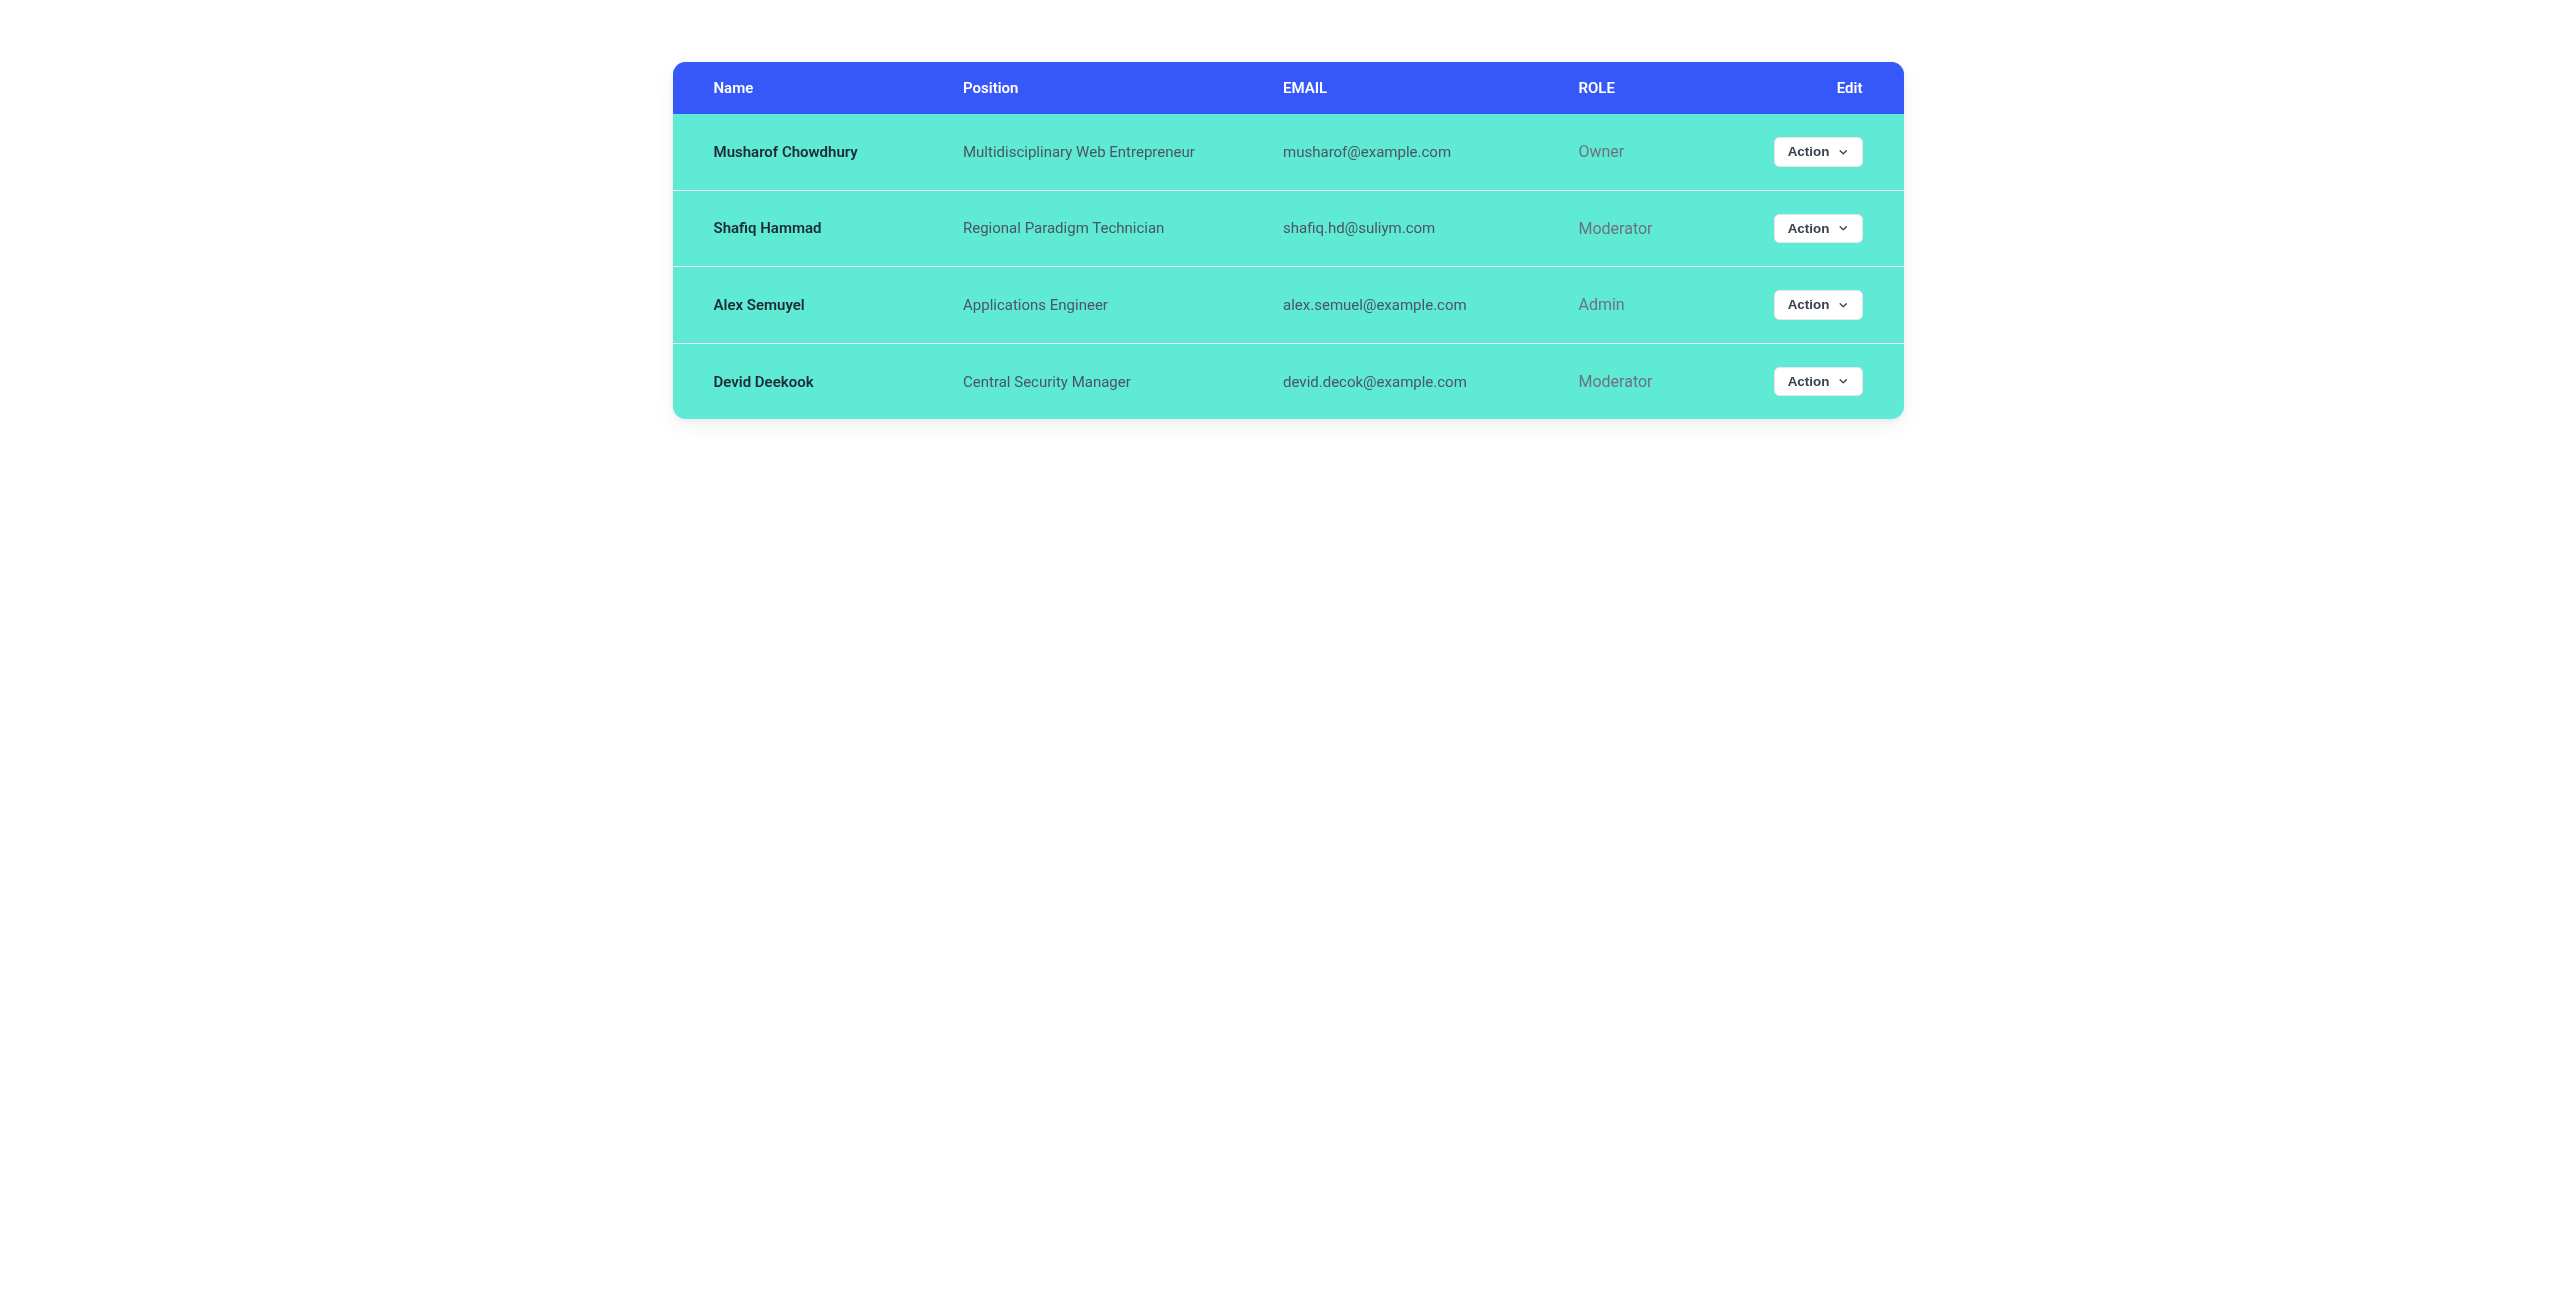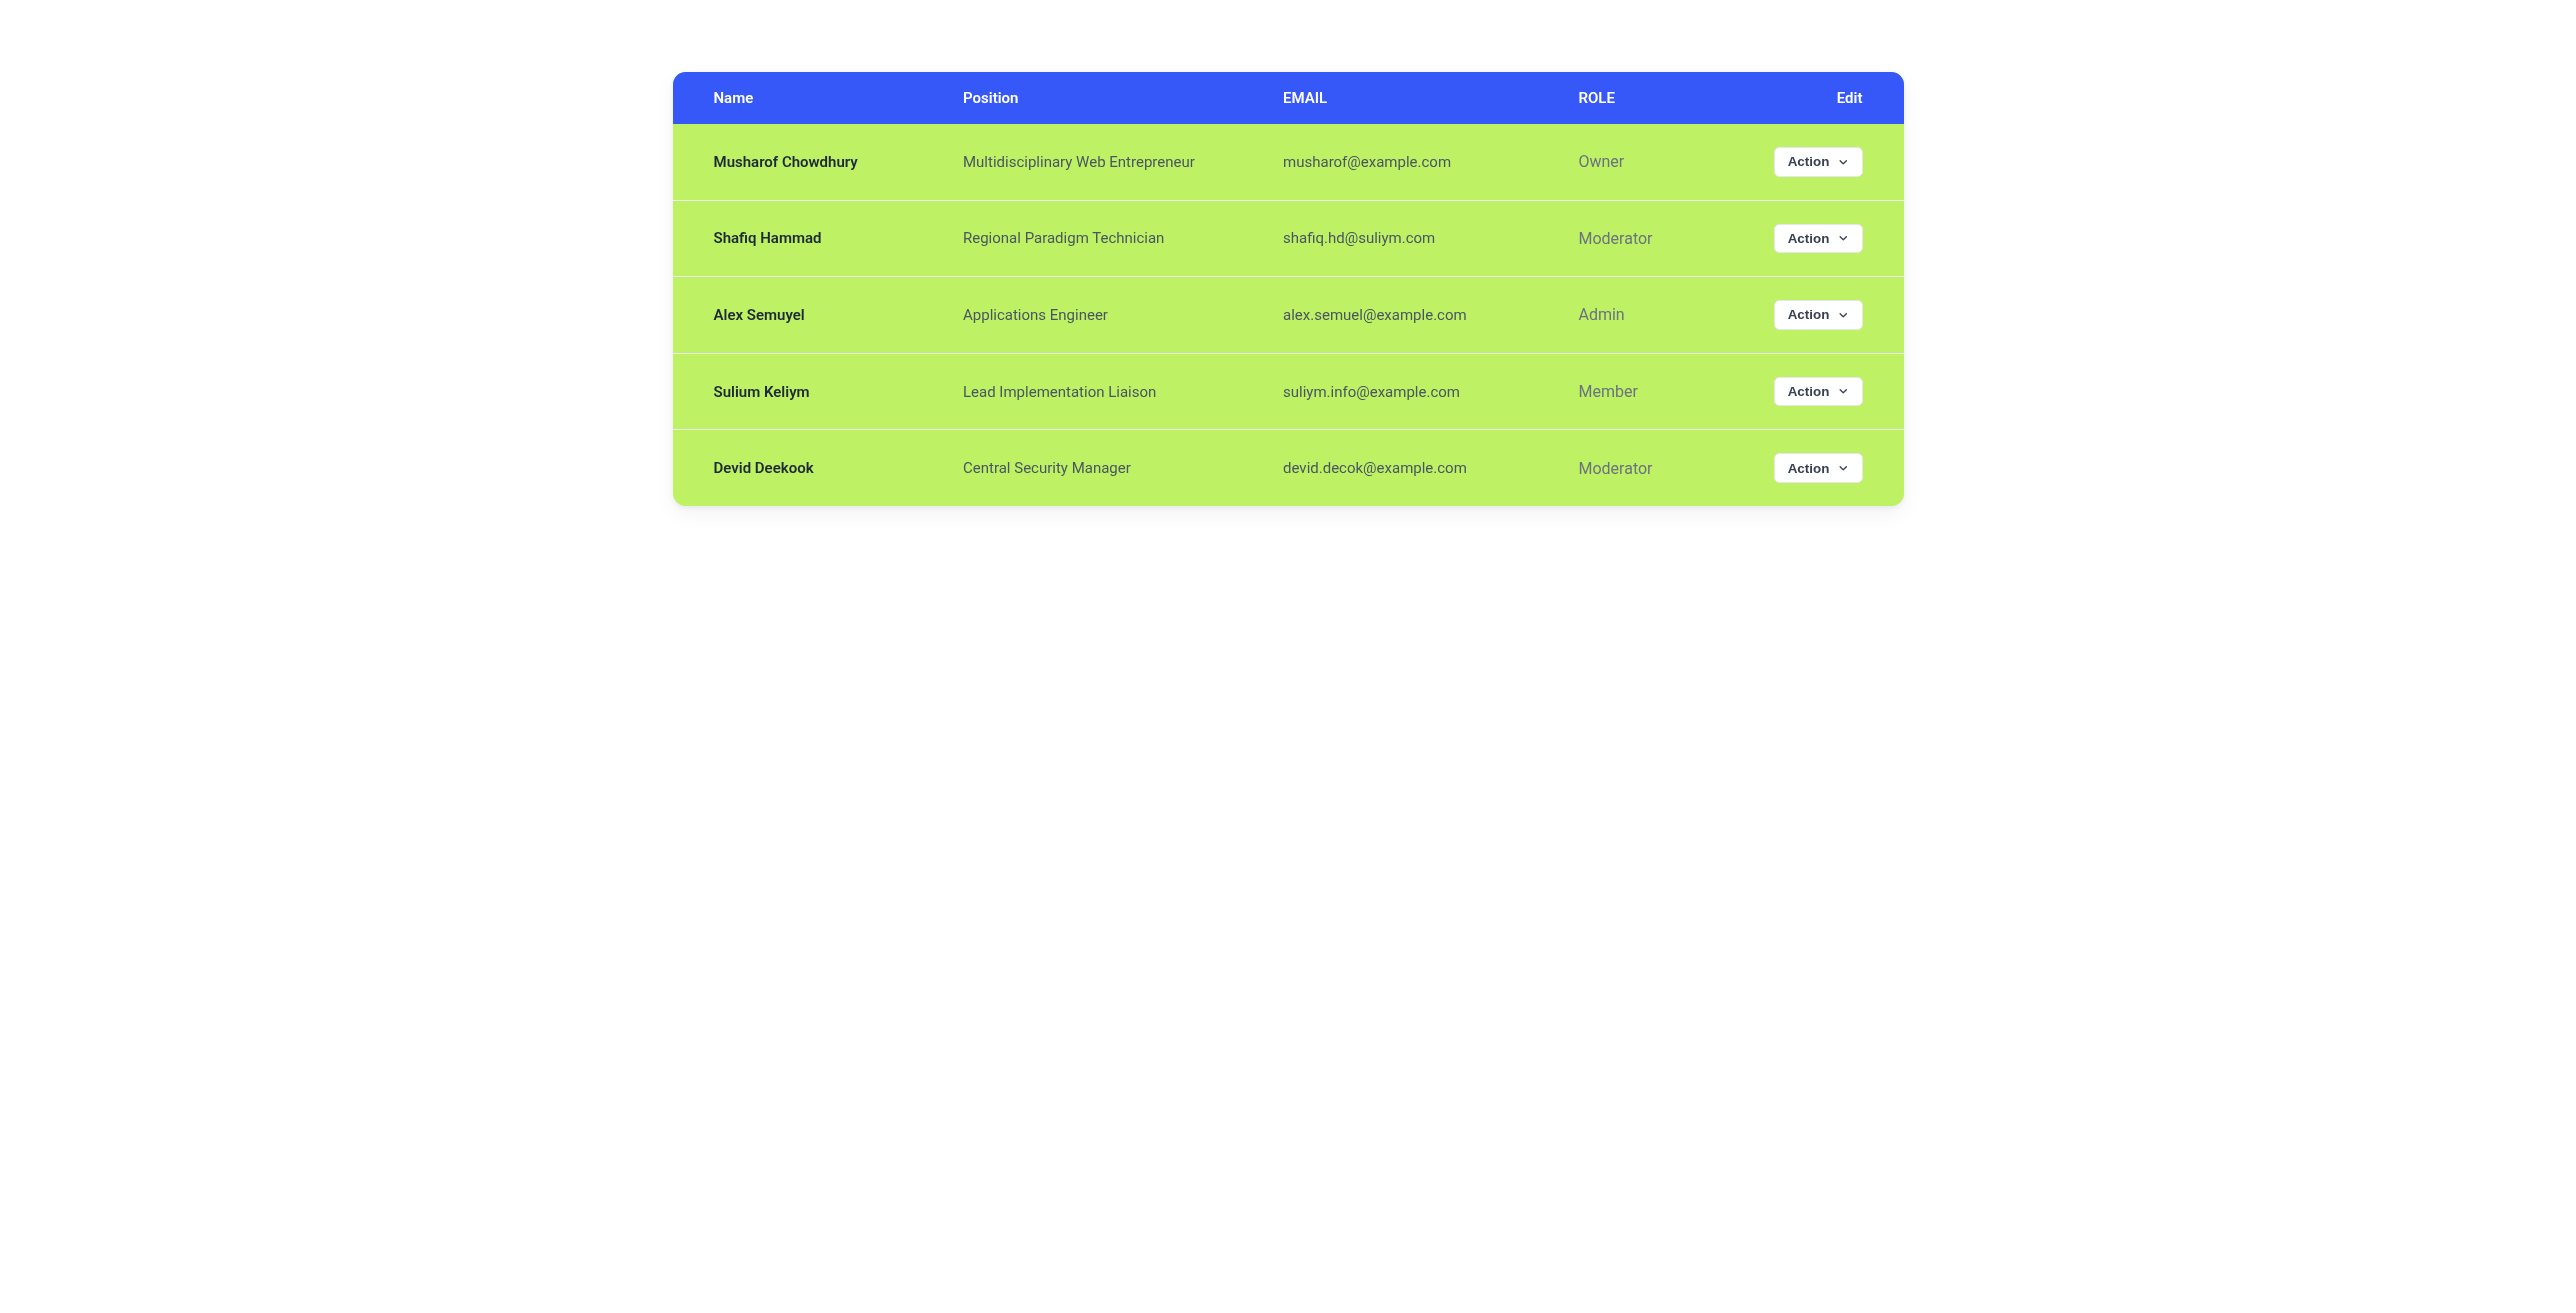--- a/index.html
+++ b/index.html
@@ -3,22 +3,22 @@
 <meta charset="utf-8">
 <style>
   * { box-sizing: border-box; margin: 0; padding: 0; }
   body {
     font-family: -apple-system, BlinkMacSystemFont, "Segoe UI", Roboto, "Helvetica Neue", Arial, sans-serif;
     background: #ffffff;
     padding: 57px 36px;
   }
   .table-wrap {
     max-width: 1231px;
-    margin: 15px auto;
-    background: #bef264;
+    margin: 5px auto;
+    background: #5eead4;
     border-radius: 12.5px;
     overflow: hidden;
     box-shadow: 0 1.8px 5.4px rgba(15, 23, 42, 0.06), 0 7.2px 21.5px rgba(15, 23, 42, 0.05);
   }
   table {
     width: 100%;
     border-collapse: collapse;
   }
   thead tr {
     background: #3758f9;
@@ -125,32 +125,20 @@
           <td class="cell-email">alex.semuel@example.com</td>
           <td class="cell-role">Admin</td>
           <td class="cell-edit"><button class="action-btn">
               <span>Action</span>
               <span class="chevron"><svg viewBox="0 0 24 24" fill="none" stroke-width="2.5" stroke-linecap="round" stroke-linejoin="round">
                   <polyline points="6 9 12 15 18 9"></polyline>
                 </svg></span>
             </button></td>
         </tr>
         <tr>
-          <td class="cell-name">Sulium Keliym</td>
-          <td class="cell-position">Lead Implementation Liaison</td>
-          <td class="cell-email">suliym.info@example.com</td>
-          <td class="cell-role">Member</td>
-          <td class="cell-edit"><button class="action-btn">
-              <span>Action</span>
-              <span class="chevron"><svg viewBox="0 0 24 24" fill="none" stroke-width="2.5" stroke-linecap="round" stroke-linejoin="round">
-                  <polyline points="6 9 12 15 18 9"></polyline>
-                </svg></span>
-            </button></td>
-        </tr>
-        <tr>
           <td class="cell-name">Devid Deekook</td>
           <td class="cell-position">Central Security Manager</td>
           <td class="cell-email">devid.decok@example.com</td>
           <td class="cell-role">Moderator</td>
           <td class="cell-edit"><button class="action-btn">
               <span>Action</span>
               <span class="chevron"><svg viewBox="0 0 24 24" fill="none" stroke-width="2.5" stroke-linecap="round" stroke-linejoin="round">
                   <polyline points="6 9 12 15 18 9"></polyline>
                 </svg></span>
             </button></td>

